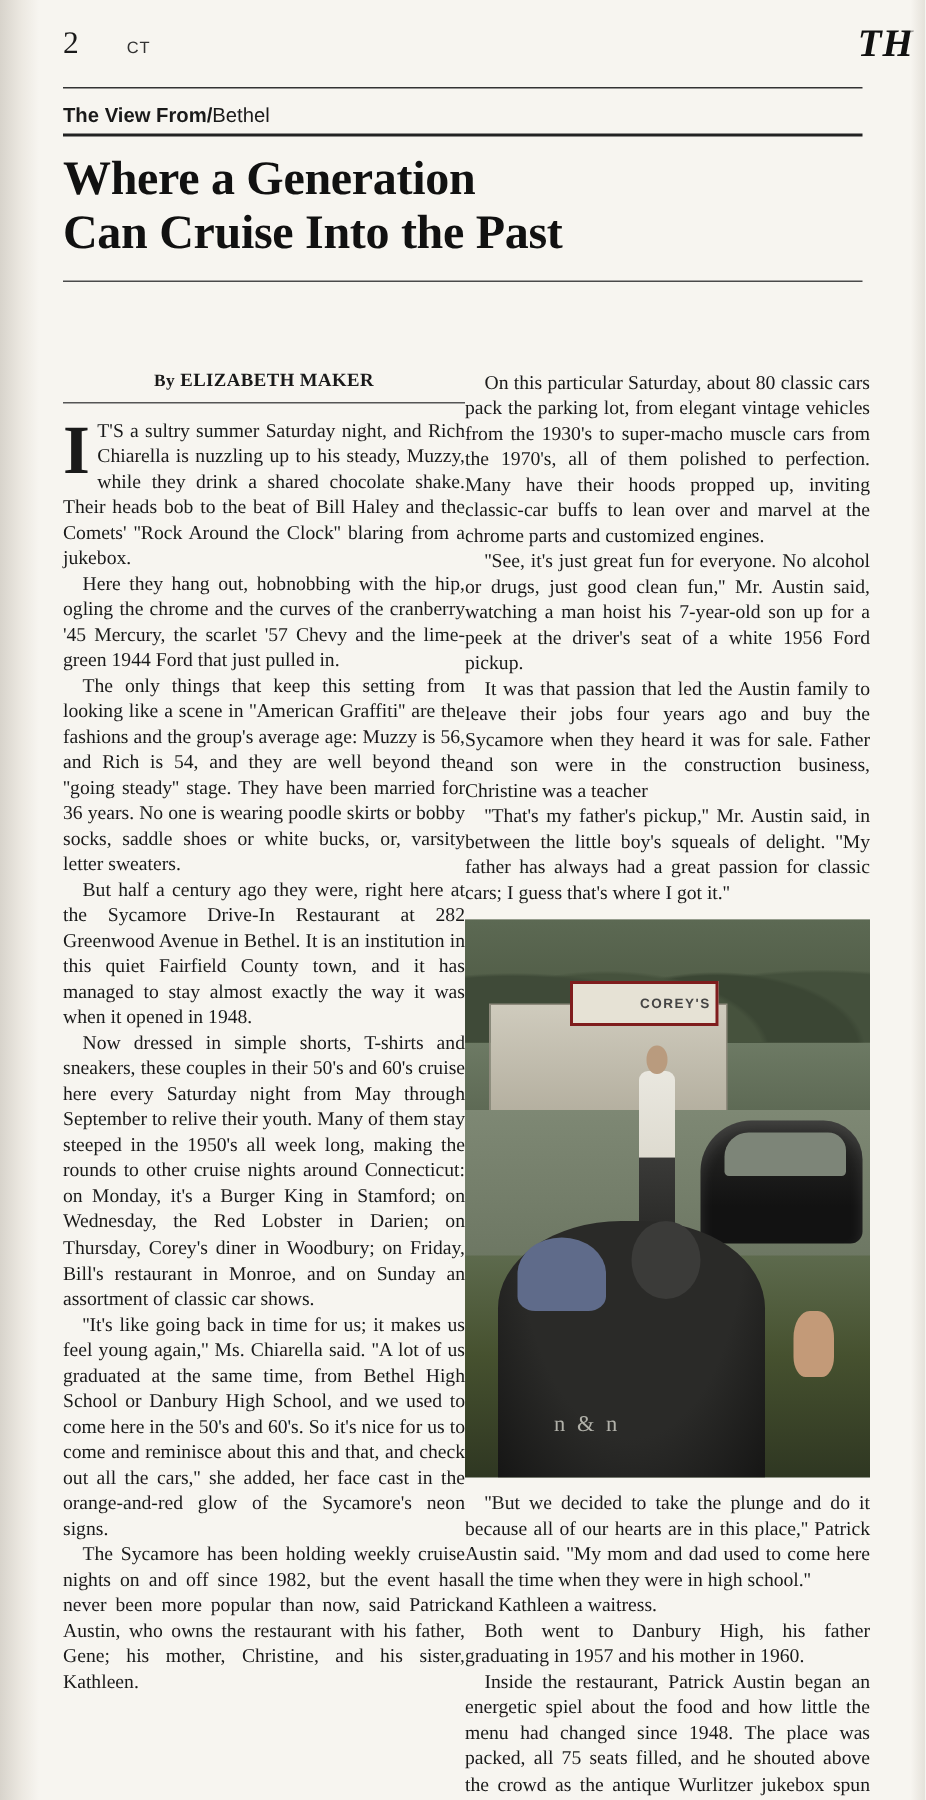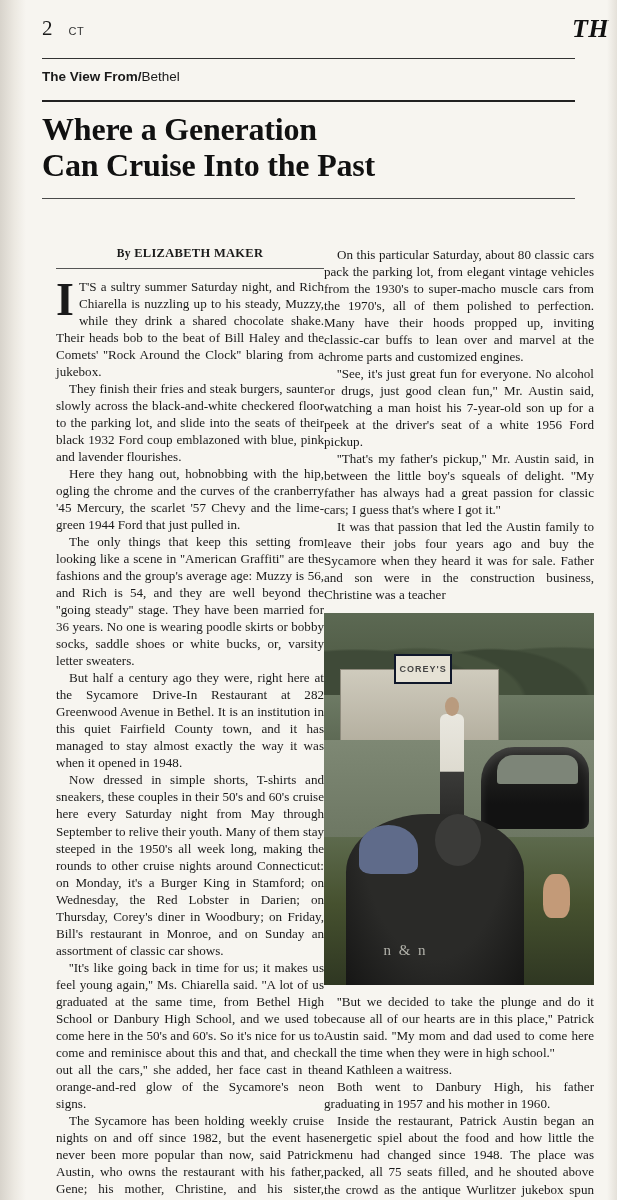--- a/index.html
+++ b/index.html
@@ -52,21 +52,21 @@
     font-size: 21px;
     font-weight: normal;
     display: inline-block;
     vertical-align: baseline;
   }
   .section-code {
     display: inline-block;
     font-family: "Liberation Sans", sans-serif;
     font-size: 11px;
     letter-spacing: .5px;
-    margin-left: 12px;
+    margin-left: 28px;
     vertical-align: baseline;
     color: #333;
   }
   .paper-name {
     position: absolute;
     right: 8px;
     top: 14px;
     font-family: "Liberation Serif", serif;
     font-weight: bold;
     font-style: italic;
@@ -78,21 +78,21 @@
   .rule-top {
     margin: 4px 42px 0 42px;
     border-top: 1px solid #333;
   }
 
   .column-head {
     margin: 10px 42px 0 42px;
     font-family: "Liberation Sans", sans-serif;
     font-size: 13.5px;
     font-weight: bold;
-    padding-bottom: 16px;
+    padding-bottom: 5px;
     border-bottom: 2px solid #222;
   }
   .column-head .slash {
     font-weight: bold;
   }
   .column-head .place {
     font-weight: normal;
   }
 
   .headline {
@@ -113,21 +113,20 @@
   .body-area {
     position: absolute;
     left: 42px;
     right: 8px;
     top: 246px;
     bottom: 0;
   }
   .cols {
     display: flex;
     height: 100%;
-    margin-left: 14px;
   }
   .col {
     width: 268px;
     position: relative;
   }
   .col.right { width: 270px; }
 
   .byline {
     text-align: center;
     font-family: "Liberation Sans", serif;
@@ -185,27 +184,27 @@
       linear-gradient(180deg, #5c6953 0%, #4a553f 100%);
   }
   .ph-building {
     position: absolute; left: 6%; top: 15%; width: 58%; height: 20%;
     background: linear-gradient(180deg, #cfcbbd 0%, #b3ae9e 100%);
     border: 1px solid #8e8a7c;
   }
   .ph-sign {
     position: absolute; left: 26%; top: 11%; width: 20%; height: 7%;
     background: #e6e2d5;
-    border: 2px solid #0f172a;
+    border: 2px solid #7f1d1d;
     color: #444;
     font-family: "Liberation Sans", sans-serif;
     font-size: 9px;
     font-weight: bold;
     letter-spacing: 1px;
-    display: flex; align-items: center; justify-content: center;
+    display: flex; align-items: center; justify-content: center; padding-left: 41px;
   }
   .ph-lot {
     position: absolute; left: 0; right: 0; top: 34%; height: 30%;
     background: linear-gradient(180deg, #7e8874 0%, #6b7561 100%);
   }
   .ph-car {
     position: absolute; right: 2%; top: 36%; width: 40%; height: 22%;
     background: linear-gradient(180deg, #2a2a28 0%, #121212 70%);
     border-radius: 34px 26px 8px 8px;
     box-shadow: inset 0 6px 10px rgba(255,255,255,.12);
@@ -287,34 +286,33 @@
 
       <div class="col left">
         <div class="byline">
           <span class="by">By</span>
           <span>ELIZABETH MAKER</span>
         </div>
 
         <p class="body first">
           <span class="dropcap">I</span><span>T'S a sultry summer Saturday night, and Rich Chiarella is nuzzling up to his steady, Muzzy, while they drink a shared chocolate shake. Their heads bob to the beat of Bill Haley and the Comets' ''Rock Around the Clock'' blaring from a jukebox.</span>
         </p>
-        <p class="body">They finish their fries and steak burgers, saunter slowly across the black-and-white checkered floor to the parking lot, and slide into the seats of their black 1932 Ford coup emblazoned with blue, pink and lavender flourishes.</p>
         <p class="body">Here they hang out, hobnobbing with the hip, ogling the chrome and the curves of the cranberry '45 Mercury, the scarlet '57 Chevy and the lime-green 1944 Ford that just pulled in.</p>
         <p class="body">The only things that keep this setting from looking like a scene in ''American Graffiti'' are the fashions and the group's average age: Muzzy is 56, and Rich is 54, and they are well beyond the ''going steady'' stage. They have been married for 36 years. No one is wearing poodle skirts or bobby socks, saddle shoes or white bucks, or, varsity letter sweaters.</p>
         <p class="body">But half a century ago they were, right here at the Sycamore Drive-In Restaurant at 282 Greenwood Avenue in Bethel. It is an institution in this quiet Fairfield County town, and it has managed to stay almost exactly the way it was when it opened in 1948.</p>
         <p class="body">Now dressed in simple shorts, T-shirts and sneakers, these couples in their 50's and 60's cruise here every Saturday night from May through September to relive their youth. Many of them stay steeped in the 1950's all week long, making the rounds to other cruise nights around Connecticut: on Monday, it's a Burger King in Stamford; on Wednesday, the Red Lobster in Darien; on Thursday, Corey's diner in Woodbury; on Friday, Bill's restaurant in Monroe, and on Sunday an assortment of classic car shows.</p>
         <p class="body">''It's like going back in time for us; it makes us feel young again,'' Ms. Chiarella said. ''A lot of us graduated at the same time, from Bethel High School or Danbury High School, and we used to come here in the 50's and 60's. So it's nice for us to come and reminisce about this and that, and check out all the cars,'' she added, her face cast in the orange-and-red glow of the Sycamore's neon signs.</p>
         <p class="body">The Sycamore has been holding weekly cruise nights on and off since 1982, but the event has never been more popular than now, said Patrick Austin, who owns the restaurant with his father, Gene; his mother, Christine, and his sister, Kathleen.</p>
       </div>
 
       <div class="col right">
         <p class="body">On this particular Saturday, about 80 classic cars pack the parking lot, from elegant vintage vehicles from the 1930's to super-macho muscle cars from the 1970's, all of them polished to perfection. Many have their hoods propped up, inviting classic-car buffs to lean over and marvel at the chrome parts and customized engines.</p>
         <p class="body">''See, it's just great fun for everyone. No alcohol or drugs, just good clean fun,'' Mr. Austin said, watching a man hoist his 7-year-old son up for a peek at the driver's seat of a white 1956 Ford pickup.</p>
+        <p class="body">It was that passion that led the Austin family to leave their jobs four years ago and buy the Sycamore when they heard it was for sale. Father and son were in the construction business, Christine was a teacher</p>
         <p class="body">''That's my father's pickup,'' Mr. Austin said, in between the little boy's squeals of delight. ''My father has always had a great passion for classic cars; I guess that's where I got it.''</p>
-        <p class="body">It was that passion that led the Austin family to leave their jobs four years ago and buy the Sycamore when they heard it was for sale. Father and son were in the construction business, Christine was a teacher</p>
 
         <div class="photo">
           <div class="ph-sky"></div>
           <div class="ph-trees"></div>
           <div class="ph-building"></div>
           <div class="ph-sign">COREY'S</div>
           <div class="ph-lot"></div>
           <div class="ph-car"></div>
           <div class="ph-car-window"></div>
           <div class="ph-man"></div>

